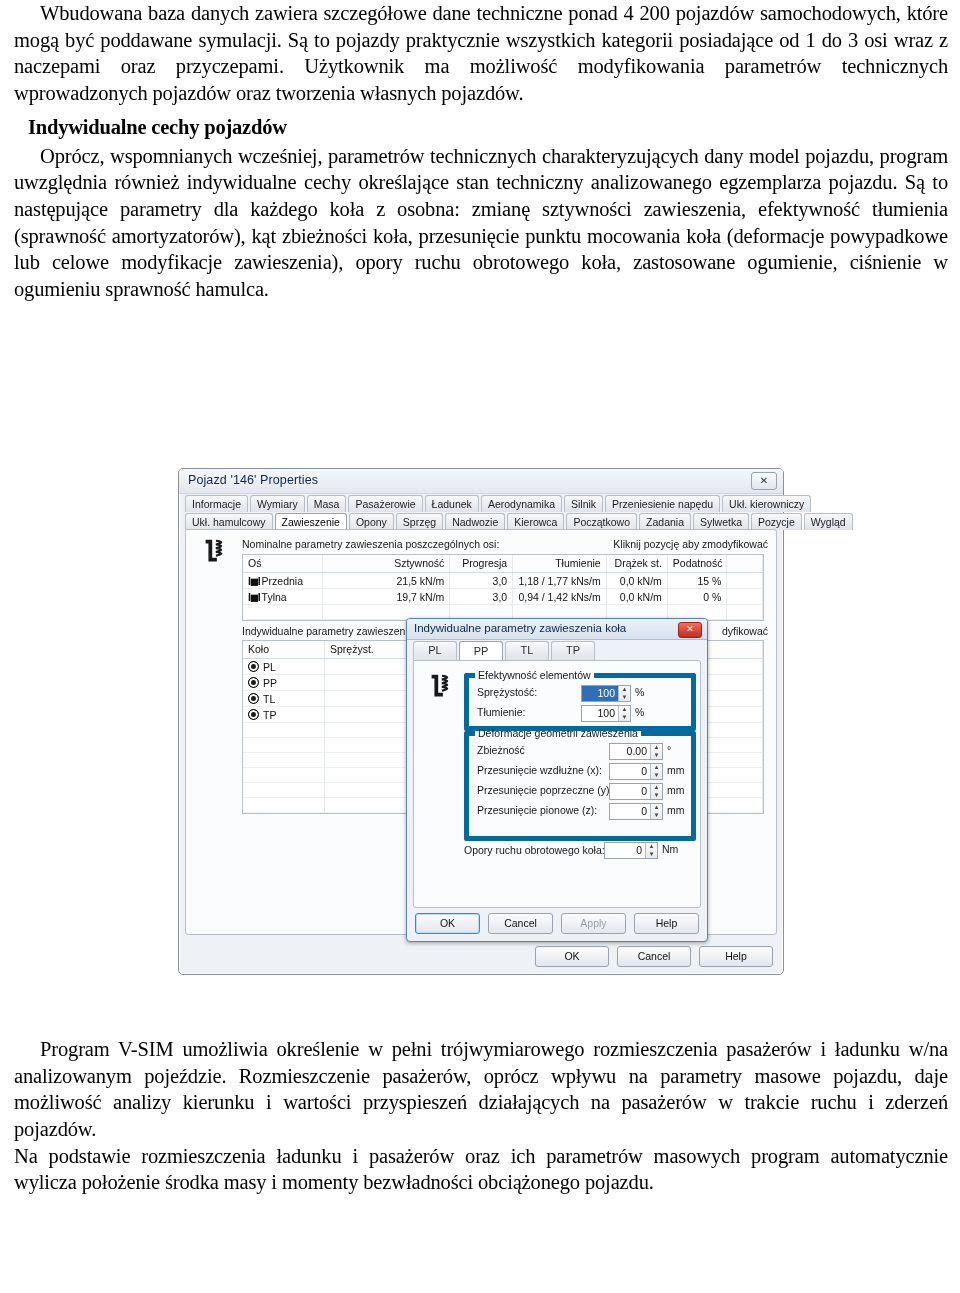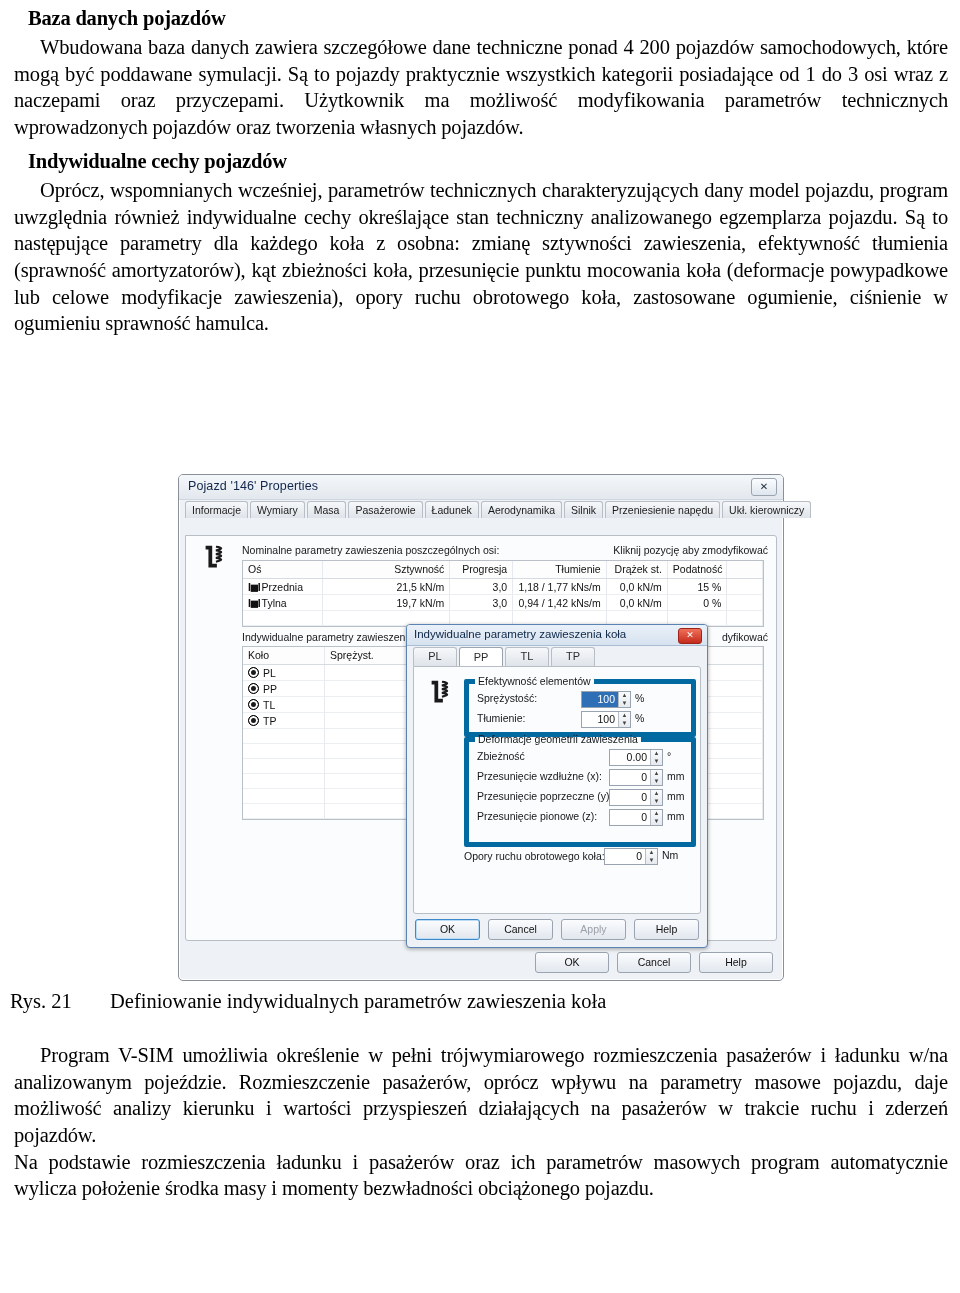--- a/index.html
+++ b/index.html
@@ -208,21 +208,20 @@
   }
   .caption .num{display:inline-block;width:100px;}
   .lower{position:absolute;left:14px;top:1036px;width:934px;}
 </style>
 </head>
 <body>
 
 <div class="page">
 
   <div class="prose block">
-    <h3 class="head">Baza danych pojazdów</h3>
     <p class="body indent">Wbudowana baza danych zawiera szczegółowe dane techniczne ponad 4 200 pojazdów samochodowych, które mogą być poddawane symulacji. Są to pojazdy praktycznie wszystkich kategorii posiadające od 1 do 3 osi wraz z naczepami oraz przyczepami. Użytkownik ma możliwość modyfikowania parametrów technicznych wprowadzonych pojazdów oraz tworzenia własnych pojazdów.</p>
   </div>
 
   <div class="prose block" style="margin-top:8px;">
     <h3 class="head">Indywidualne cechy pojazdów</h3>
     <p class="body indent">Oprócz, wspomnianych wcześniej, parametrów technicznych charakteryzujących dany model pojazdu, program uwzględnia również indywidualne cechy określające stan techniczny analizowanego egzemplarza pojazdu. Są to następujące parametry dla każdego koła z osobna: zmianę sztywności zawieszenia, efektywność tłumienia (sprawność amortyzatorów), kąt zbieżności koła, przesunięcie punktu mocowania koła (deformacje powypadkowe lub celowe modyfikacje zawieszenia), opory ruchu obrotowego koła, zastosowane ogumienie, ciśnienie w ogumieniu sprawność hamulca.</p>
   </div>
 
   <div class="win">
 
@@ -236,20 +235,33 @@
         <div class="tab">Informacje</div>
         <div class="tab">Wymiary</div>
         <div class="tab">Masa</div>
         <div class="tab">Pasażerowie</div>
         <div class="tab">Ładunek</div>
         <div class="tab">Aerodynamika</div>
         <div class="tab">Silnik</div>
         <div class="tab">Przeniesienie napędu</div>
         <div class="tab">Ukł. kierowniczy</div>
       </div>
+      <div class="tabrow">
+        <div class="tab">Ukł. hamulcowy</div>
+        <div class="tab sel">Zawieszenie</div>
+        <div class="tab">Opony</div>
+        <div class="tab">Sprzęg</div>
+        <div class="tab">Nadwozie</div>
+        <div class="tab">Kierowca</div>
+        <div class="tab">Początkowo</div>
+        <div class="tab">Zadania</div>
+        <div class="tab">Sylwetka</div>
+        <div class="tab">Pozycje</div>
+        <div class="tab">Wygląd</div>
+      </div>
     </div>
 
     <div class="tabpage">
 
       <svg class="susp-icon" viewBox="0 0 32 34">
         <path d="M6 4 h7 v19 h5 v4 h-9 v-19 h-3 z" fill="#1a1a1a"></path>
         <path d="M17 5 q11 1 0 4 q11 1 0 4 q11 1 0 4 q11 1 0 4" stroke="#1a1a1a" stroke-width="2.4" fill="none"></path>
       </svg>
 
       <div class="hint-left">Nominalne parametry zawieszenia poszczególnych osi:</div>
@@ -497,22 +509,19 @@
     </div>
 
     <div class="dlg-btns">
       <div class="dbtn def">OK</div>
       <div class="dbtn">Cancel</div>
       <div class="dbtn dis">Apply</div>
       <div class="dbtn">Help</div>
     </div>
   </div>
 
-  <div class="caption">
-    <span class="num">Rys. 21</span><span>Definiowanie indywidualnych parametrów zawieszenia koła</span>
-  </div>
 
   <div class="lower">
     <p class="body indent">Program V-SIM umożliwia określenie w pełni trójwymiarowego rozmieszczenia pasażerów i ładunku w/na analizowanym pojeździe. Rozmieszczenie pasażerów, oprócz wpływu na parametry masowe pojazdu, daje możliwość analizy kierunku i wartości przyspieszeń działających na pasażerów w trakcie ruchu i zderzeń pojazdów.</p>
     <p class="body">Na podstawie rozmieszczenia ładunku i pasażerów oraz ich parametrów masowych program automatycznie wylicza położenie środka masy i momenty bezwładności obciążonego pojazdu.</p>
   </div>
 
 </div>
 
 </body></html>

